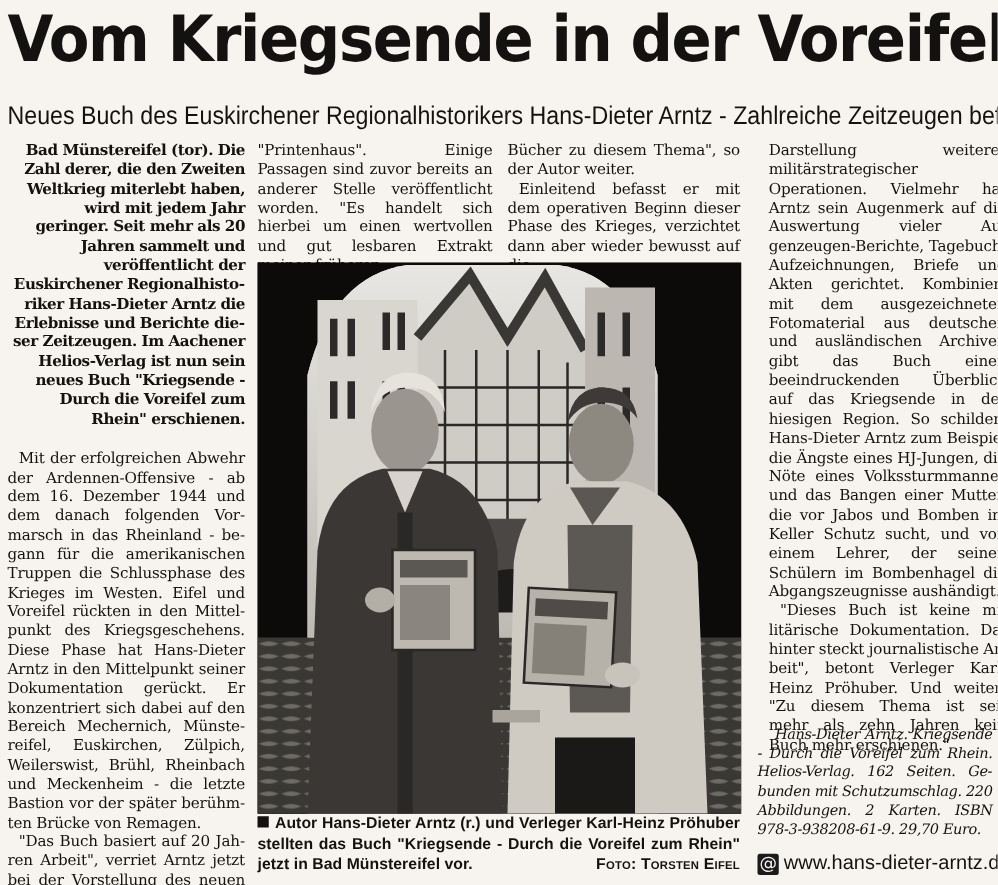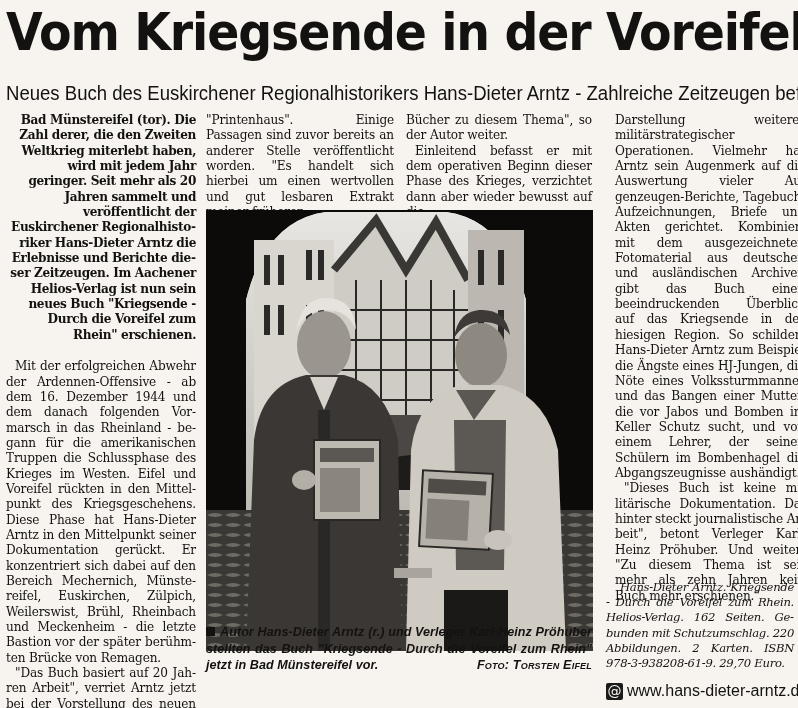--- a/index.html
+++ b/index.html
@@ -66,27 +66,26 @@
     background: #1a1a1a; color: #f7f4ef;
     font-size: 14px; line-height: 17px; text-align: center;
     margin-right: 4px; border-radius: 2px;
     font-family: "DejaVu Sans", sans-serif;
   }
   .photo {
     position: absolute; left: 206px; top: 210px; width: 387px; height: 441px;
     background: #0c0b0a; overflow: hidden;
   }
   .caption {
-    position: absolute; left: 206px; top: 624px; width: 386px;
+    position: absolute; left: 206px; top: 650px; width: 386px;
     font-family: "Liberation Sans", sans-serif;
     font-weight: bold;
     font-size: 12.6px; line-height: 16.6px;
     text-align: justify;
     letter-spacing: 0.05px;
-    font-style: italic;
   }
   .caption .bullet {
     display: inline-block; width: 9px; height: 9px; background: #141210;
     margin-right: 5px; vertical-align: 0px;
   }
   .credit {
     float: right; font-weight: bold; font-variant: small-caps;
     font-size: 12.6px; letter-spacing: 0.2px;
   }
 </style>

